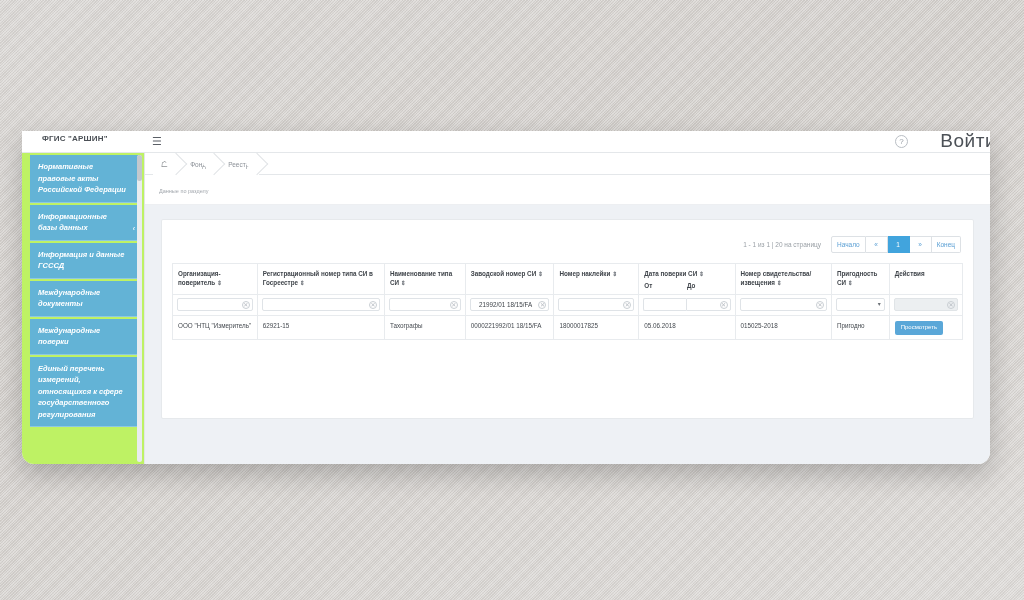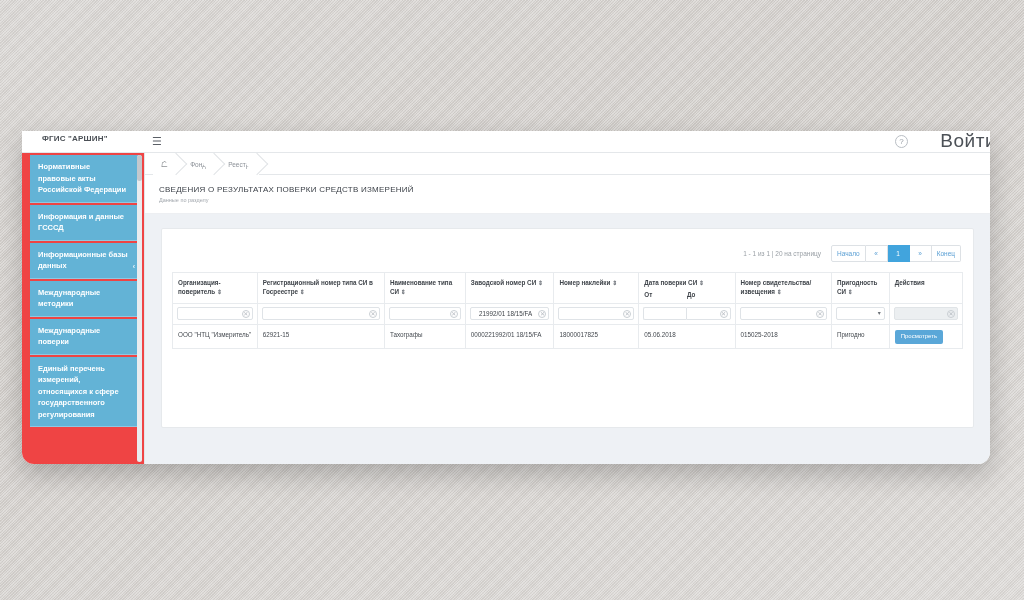--- a/index.html
+++ b/index.html
@@ -45,23 +45,24 @@
   }
   .login-link {
     position:absolute; right:-6px; top:-1px;
     font-size:19px; color:#4c5157; letter-spacing:.5px;
     white-space:nowrap; cursor:pointer;
   }
 
   
   .sidebar {
     position:absolute; left:0; top:22px; width:123px; bottom:0;
-    background:#ef4444; border-right:1px solid #e2e5e8;
+    background:#bef264; border-right:1px solid #e2e5e8;
     padding:2px 4px 0 8px;
     overflow:hidden;
+    font-style:italic;
   }
   .side-item {
     background:#63b3d6;
     color:#ffffff;
     font-size:7.5px; font-weight:bold; line-height:11.5px;
     padding:6px 12px 6px 8px;
     margin-bottom:2px;
     position:relative;
     cursor:pointer;
     border-bottom:1px solid #8ec8e2;
@@ -183,29 +184,29 @@
     <div class="help-icon">?</div>
     <div class="login-link">Войти</div>
   </div>
 
   <div class="sidebar">
     <div class="side-item">
       <span>Нормативные правовые акты Российской Федерации</span>
       <span class="chev"></span>
     </div>
     <div class="side-item">
-      <span>Информация и данные ГСССД</span>
-      <span class="chev"></span>
-    </div>
-    <div class="side-item">
       <span>Информационные базы данных</span>
       <span class="chev">‹</span>
     </div>
     <div class="side-item">
-      <span>Международные методики</span>
+      <span>Информация и данные ГСССД</span>
+      <span class="chev"></span>
+    </div>
+    <div class="side-item">
+      <span>Международные документы</span>
       <span class="chev"></span>
     </div>
     <div class="side-item">
       <span>Международные поверки</span>
       <span class="chev"></span>
     </div>
     <div class="side-item">
       <span>Единый перечень измерений, относящихся к сфере государственного регулирования</span>
       <span class="chev"></span>
     </div>
@@ -225,21 +226,20 @@
         <div class="crumb">
           <span>Фонд</span>
         </div>
         <div class="crumb">
           <span>Реестр</span>
         </div>
       </div>
     </div>
 
     <div class="page-head">
-      <div class="page-title">СВЕДЕНИЯ О РЕЗУЛЬТАТАХ ПОВЕРКИ СРЕДСТВ ИЗМЕРЕНИЙ</div>
       <div class="page-sub">Данные по разделу</div>
     </div>
 
     <div class="card">
 
       <div class="pagerow">
         <div class="pageinfo">1 - 1 из 1 | 20 на страницу</div>
         <div class="pager">
           <div class="pg">Начало</div>
           <div class="pg">«</div>

